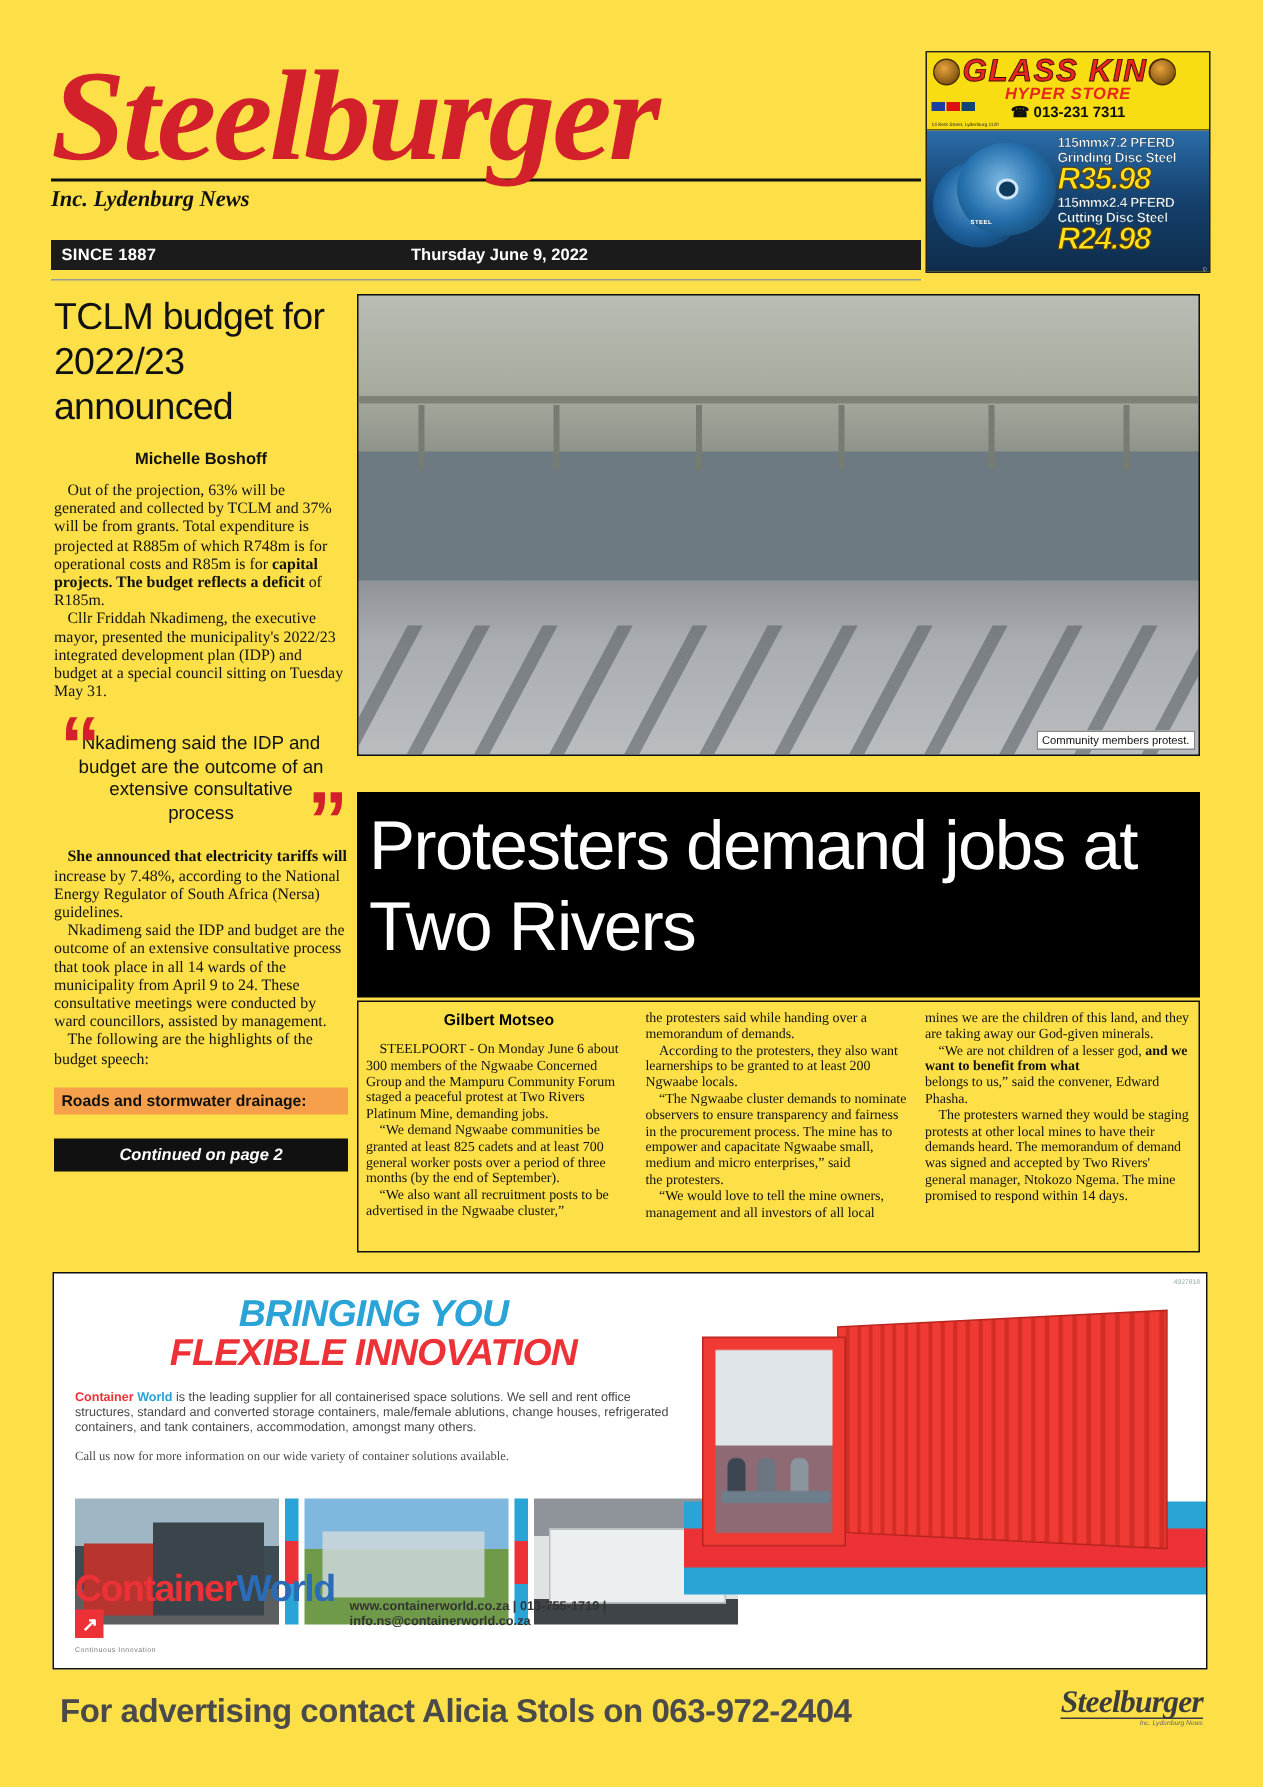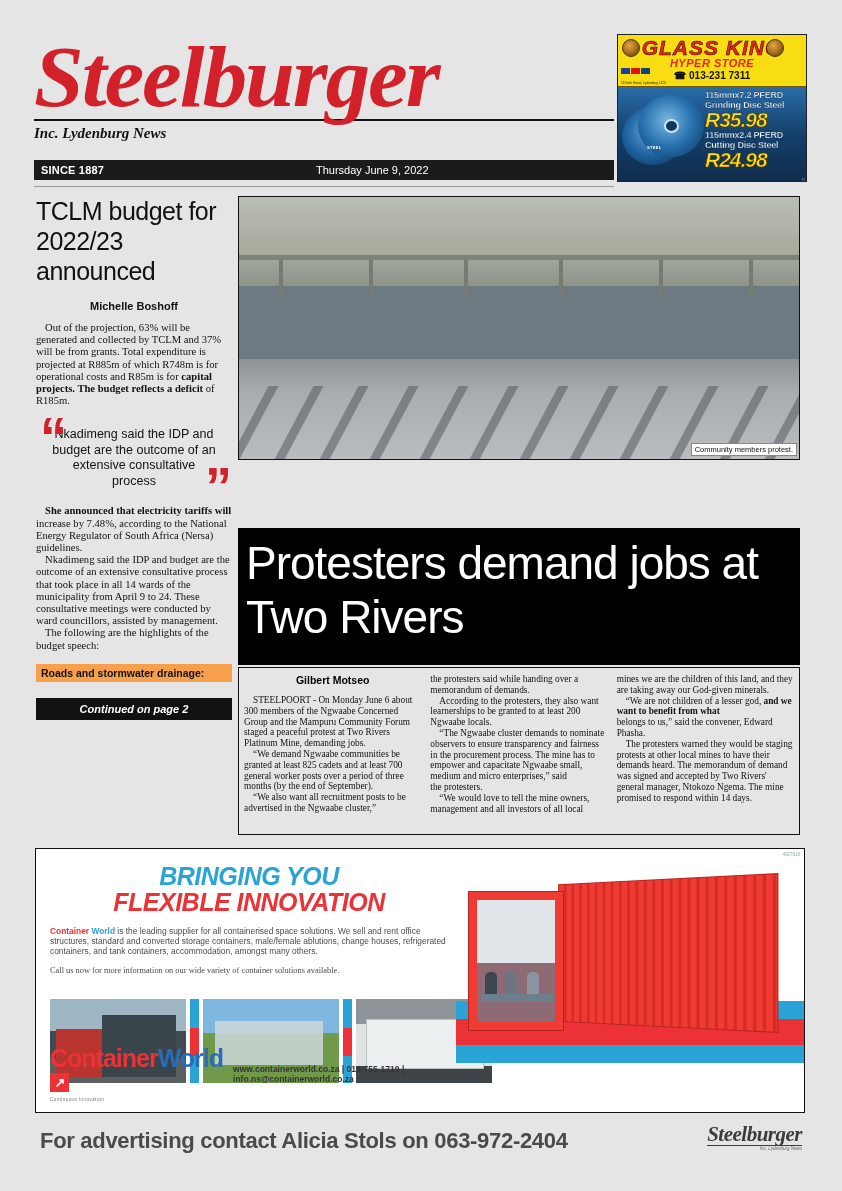--- a/index.html
+++ b/index.html
@@ -2,21 +2,21 @@
 <html><head>
 <meta charset="utf-8">
 <style>
   * { box-sizing: border-box; margin: 0; padding: 0; }
   html, body {
     width: 842px; height: 1191px;
     background: #ffffff;
     font-family: "Liberation Sans", sans-serif;
     overflow: hidden;
   }
-  .page { position: relative; width: 842px; height: 1191px; background:#e5e5e5; }
+  .page { position: relative; width: 842px; height: 1191px; background:#fde047; }
 
   
   .masthead { position:absolute; left:34px; top:38px; width:580px; }
   .logo {
     font-family: "Liberation Serif", serif;
     font-weight: bold; font-style: italic;
     font-size: 86px; line-height: .92;
     color: #d3212c; letter-spacing: -2px;
     transform: scaleX(1.04); transform-origin: left center;
   }
@@ -28,21 +28,21 @@
   }
   .since-bar {
     position:absolute; left:34px; top:160px; width:580px; height:20px;
     background:#1b1b1b; color:#fff;
     display:flex; align-items:center;
   }
   .since-bar .since {
     font-size:11px; font-weight:bold; padding-left:7px; letter-spacing:.2px;
   }
   .since-bar .issue-date {
-    font-size:11px; font-weight:normal; position:absolute; left:240px;margin-left:42px;
+    font-size:11px; font-weight:bold; position:absolute; left:240px;
   }
   .head-hr { position:absolute; left:34px; top:186px; width:580px; height:1px; background:#9a9a9a; }
 
   
   .glassking {
     position:absolute; left:617px; top:34px; width:190px; height:148px;
     border:1px solid #222; background:#f5d90a; overflow:hidden;
   }
   .gk-head {
     position:relative; height:52px; background:#f7dd12;
@@ -142,21 +142,21 @@
     background:#f6a04b; color:#111; font-weight:bold; font-size:10.5px;
     padding:3px 5px; margin:12px 0 7px 0;
   }
   .cont-bar {
     background:#111; color:#fff; text-align:center; font-style:italic;
     font-weight:bold; font-size:11px; padding:5px 0; margin-top:16px;
   }
 
   
   .photo-wrap {
-    position:absolute; left:238px; top:196px; width:562px; height:264px;
+    position:absolute; left:238px; top:196px; width:562px; height:308px;
     border:1px solid #111; overflow:hidden; background:#6d7a82;
   }
   .sky { position:absolute; inset:0 0 66% 0;
     background:linear-gradient(180deg,#b9bdb4 0%,#a7ac9f 60%,#8e948a 100%); }
   .roofline { position:absolute; left:0; right:0; top:22%; height:5px; background:#7d8377; }
   .posts { position:absolute; left:0; right:0; top:24%; height:14%; }
   .posts i { position:absolute; top:0; width:4px; height:100%; background:#767c72; }
   .ground { position:absolute; left:0; right:0; top:62%; bottom:0;
     background:linear-gradient(180deg,#8f9398 0%,#a9adb1 35%,#b9bdc0 100%); }
   .shadows { position:absolute; left:0; right:0; top:72%; bottom:0; opacity:.5; }
@@ -306,20 +306,21 @@
     </div>
   </div>
 
   <div class="left-col">
     <div class="lead-head">TCLM budget for 2022/23 announced</div>
     <div class="byline">Michelle Boshoff</div>
     <div class="serif-body">
       <p><span>Out of the projection, 63% will be generated and collected by TCLM and 37% will be from grants. Total expenditure is projected at R885m of which R748m is for operational costs and R85m is for</span>
         <span class="bold-run">capital projects. The budget reflects a deficit</span>
         <span>of R185m.</span></p>
+      <p>Cllr Friddah Nkadimeng, the executive mayor, presented the municipality's 2022/23 integrated development plan (IDP) and budget at a special council sitting on Tuesday May 31.</p>
     </div>
 
     <div class="pullquote">
       <span class="pq-mark pq-open">“</span>
       <div class="pq-text">Nkadimeng said the IDP and budget are the outcome of an extensive consultative process</div>
       <span class="pq-mark pq-close">”</span>
     </div>
 
     <div class="serif-body">
       <p><span class="bold-run">She announced that electricity tariffs will</span>

